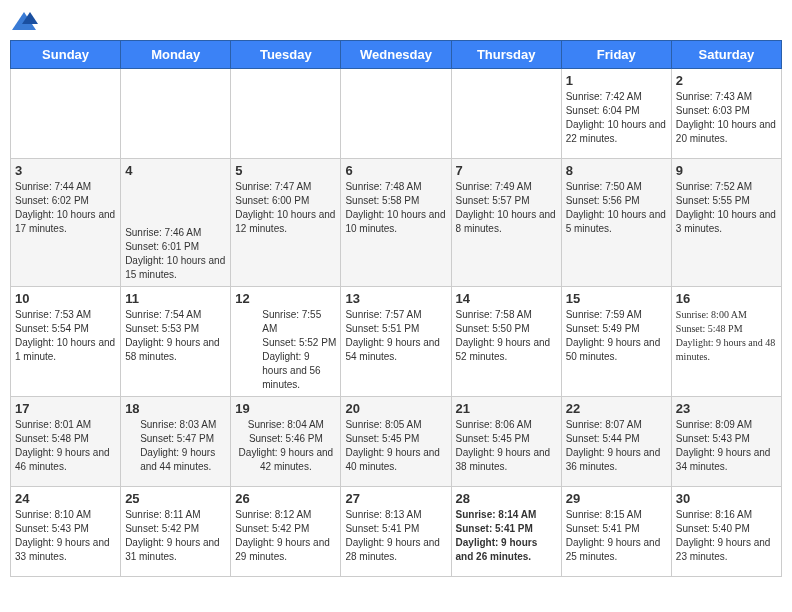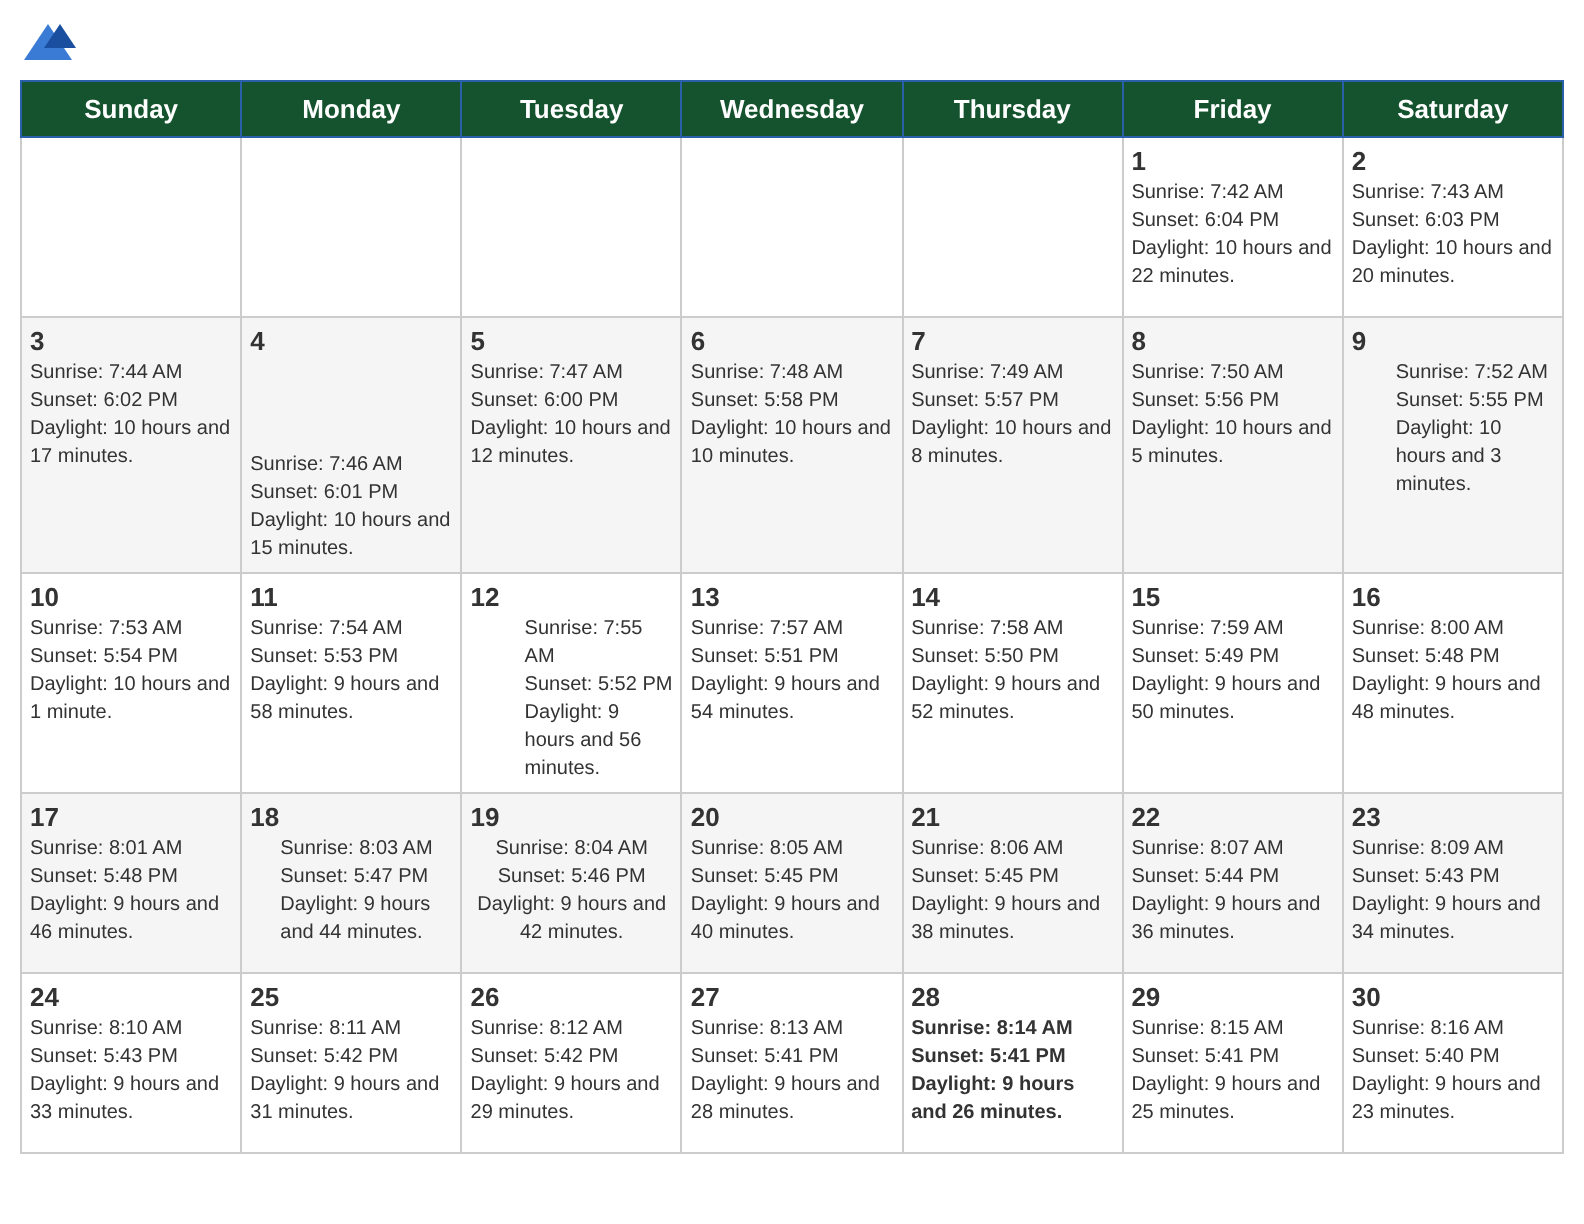--- a/index.html
+++ b/index.html
@@ -46,21 +46,21 @@
     .location-subtitle {
       font-size: 16px;
       color: #555;
     }
     .calendar-table {
       width: 100%;
       border-collapse: collapse;
       table-layout: fixed;
     }
     .calendar-table thead th {
-      background-color: #14532d;
+      background-color: #3b82f6;
       color: #fff;
       font-size: 13px;
       font-weight: bold;
       padding: 6px 4px;
       border: 1px solid #2a5faa;
     }
     .calendar-table tbody td {
       vertical-align: top;
       border: 1px solid #ccc;
       padding: 4px 4px;
@@ -170,21 +170,21 @@
 Daylight: 10 hours and 8 minutes.</div>
         </td>
         <td>
           <span class="day-number">8</span>
           <div class="day-info" style="white-space: pre-line;">Sunrise: 7:50 AM
 Sunset: 5:56 PM
 Daylight: 10 hours and 5 minutes.</div>
         </td>
         <td>
           <span class="day-number">9</span>
-          <div class="day-info" style="white-space: pre-line; margin-left: 22px;">Sunrise: 7:52 AM
+          <div class="day-info" style="white-space: pre-line;">Sunrise: 7:52 AM
 Sunset: 5:55 PM
 Daylight: 10 hours and 3 minutes.</div>
         </td>
       </tr>
       <tr>
         <td>
           <span class="day-number">10</span>
           <div class="day-info" style="white-space: pre-line;">Sunrise: 7:53 AM
 Sunset: 5:54 PM
 Daylight: 10 hours and 1 minute.</div>
@@ -214,21 +214,21 @@
 Daylight: 9 hours and 52 minutes.</div>
         </td>
         <td>
           <span class="day-number">15</span>
           <div class="day-info" style="white-space: pre-line;">Sunrise: 7:59 AM
 Sunset: 5:49 PM
 Daylight: 9 hours and 50 minutes.</div>
         </td>
         <td>
           <span class="day-number">16</span>
-          <div class="day-info" style="white-space: pre-line;">Sunrise: 8:00 AM
+          <div class="day-info" style="white-space: pre-line; font-family: Liberation Serif, serif;">Sunrise: 8:00 AM
 Sunset: 5:48 PM
 Daylight: 9 hours and 48 minutes.</div>
         </td>
       </tr>
       <tr>
         <td>
           <span class="day-number">17</span>
           <div class="day-info" style="white-space: pre-line;">Sunrise: 8:01 AM
 Sunset: 5:48 PM
 Daylight: 9 hours and 46 minutes.</div>

